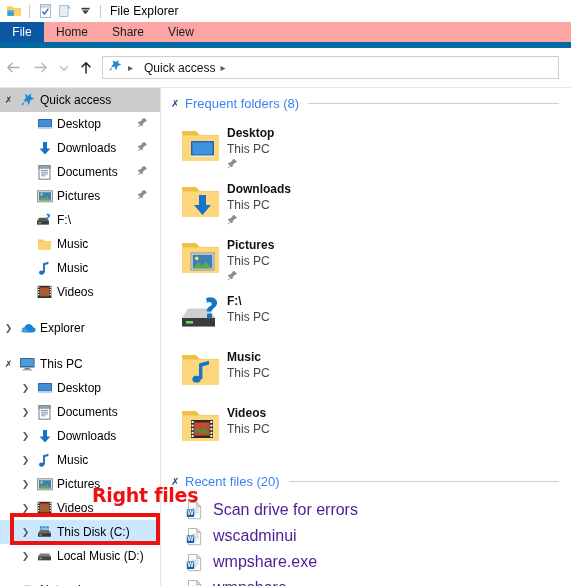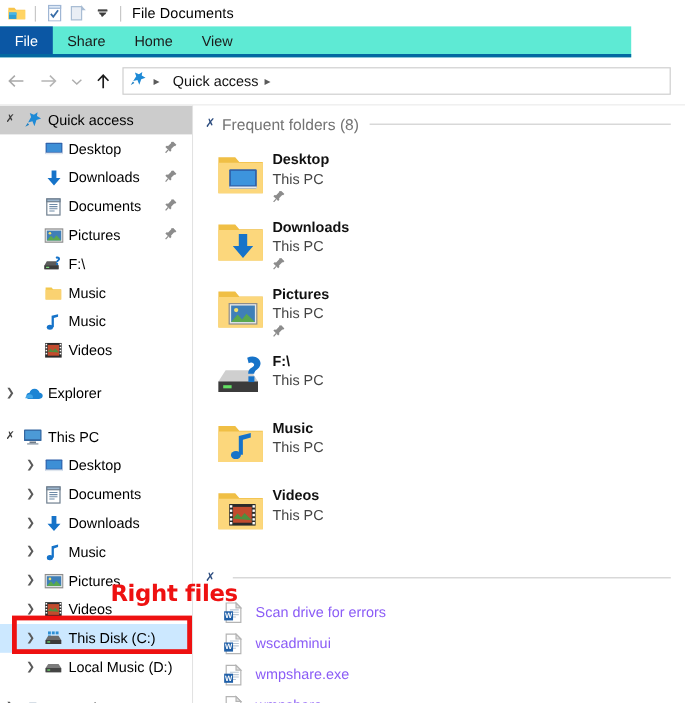--- a/index.html
+++ b/index.html
@@ -18,23 +18,23 @@
   .titlebar {
     position:absolute; left:0; top:0; width:571px; height:22px;
     background:#ffffff; display:flex; align-items:center; padding-left:4px;
   }
   .qat-ico { width:20px; height:18px; display:flex; align-items:center; justify-content:center; }
   .qat-sep { width:1px; height:13px; background:#c8c8c8; margin:0 5px; }
   .title-text { font-size:12px; color:#000; margin-left:4px; letter-spacing:0.1px; }
 
   
   .ribbon {
-    position:absolute; left:0; top:22px; width:526px; height:26px;
-    background:#5eead4; display:flex; align-items:stretch;
-    border-bottom:3px solid #0369a1;
+    position:absolute; left:0; top:22px; width:571px; height:26px;
+    background:#fca5a5; display:flex; align-items:stretch;
+    border-bottom:6px solid #0369a1;
   }
   .tab {
     display:flex; align-items:center; justify-content:center;
     font-size:12px; color:#1b1b1b; cursor:default; padding:0 2px;
   }
   .tab-file {
     width:44px; background:#0b57a4; color:#ffffff;
   }
   .tab-home { width:56px; }
   .tab-share { width:56px; }
@@ -89,40 +89,40 @@
   .pin { position:absolute; right:12px; top:5px; }
 
   .indent-1 { padding-left:0px; }
   .indent-2 { padding-left:17px; }
 
   
   .section-head {
     display:flex; align-items:center; height:22px; padding-left:10px; margin-top:4px;
   }
   .sec-chev { font-size:10px; color:#2b4b7e; width:14px; font-family:"DejaVu Sans", sans-serif; }
-  .sec-title { font-size:13px; color:#737373; white-space:nowrap; }
+  .sec-title { font-size:13px; color:#3b82f6; white-space:nowrap; }
   .sec-rule { flex:1; height:1px; background:#cfcfcf; margin-left:9px; margin-right:12px; }
 
   
   .ff-grid {
     position:relative; margin-top:6px; margin-left:14px;
     width:390px; display:flex; flex-wrap:wrap;
   }
   .ff-item { width:243px; height:56px; display:flex; align-items:flex-start; padding-top:2px; }
   .ff-ico { width:52px; min-width:52px; height:48px; display:flex; align-items:center; justify-content:center; }
   .ff-text { padding-top:4px; }
   .ff-name { font-size:12px; color:#111; font-weight:bold; line-height:15px; }
   .ff-sub { font-size:12px; color:#444; line-height:16px; }
   .ff-pin { margin-top:1px; }
 
   
   .rf-list { margin-top:5px; margin-left:14px; }
   .rf-row { height:26px; display:flex; align-items:center; }
   .rf-ico { width:38px; min-width:38px; display:flex; align-items:center; justify-content:center; }
-  .rf-name { font-size:12px; color:#8b5cf6; white-space:nowrap; }
+  .rf-name { font-size:16px; color:#4c1d95; white-space:nowrap; }
 
   
   .anno-box {
     position:absolute; left:10px; top:513px; width:150px; height:32px;
     border:4px solid #ee1111; pointer-events:none; z-index:40;
   }
   .anno-text {
     position:absolute; left:92px; top:484px; z-index:50;
     font-family:"DejaVu Sans", sans-serif;
     font-size:19px; font-weight:bold; color:#ee1111; letter-spacing:-0.3px;
@@ -159,27 +159,27 @@
     </div>
     <div class="qat-ico">
       <svg width="11" height="10" viewBox="0 0 11 10">
         <path d="M1.5 3h8M3 5.4h5M4.6 7.6l1-1.1" stroke="#3c3c3c" stroke-width="1.1" fill="none"></path>
         <path d="M2.6 5.2l2.9 3 2.9-3" fill="#3c3c3c" opacity="0"></path>
         <path d="M2.2 4.4h6.6L5.5 8z" fill="#3c3c3c"></path>
         <rect x="1.6" y="1.8" width="7.8" height="1.2" fill="#3c3c3c"></rect>
       </svg>
     </div>
     <div class="qat-sep"></div>
-    <div class="title-text">File Documents</div>
+    <div class="title-text">File Explorer</div>
   </div>
 
   <div class="ribbon">
     <div class="tab tab-file">File</div>
+    <div class="tab tab-home">Home</div>
     <div class="tab tab-share">Share</div>
-    <div class="tab tab-home">Home</div>
     <div class="tab tab-view">View</div>
   </div>
 
   <div class="addressbar">
     <div class="navbtn">
       <svg width="15" height="13" viewBox="0 0 15 13">
         <path d="M13.5 6.5H2M6.4 2L1.8 6.5 6.4 11" fill="none" stroke="#a9a9a9" stroke-width="1.3"></path>
       </svg>
     </div>
     <div class="navbtn">
@@ -637,20 +637,21 @@
         </span>
         <span class="ff-text">
           <span class="ff-name" style="display:block">Videos</span>
           <span class="ff-sub" style="display:block">This PC</span>
         </span>
       </div>
     </div>
 
     <div class="section-head" style="margin-top:14px">
       <span class="sec-chev">✗</span>
+      <span class="sec-title">Recent files (20)</span>
       <span class="sec-rule"></span>
     </div>
 
     <div class="rf-list">
 
       <div class="rf-row">
         <span class="rf-ico">
           <svg width="17" height="19" viewBox="0 0 17 19">
             <path d="M2.5 1.5h8.2l4 4v12.2h-12.2z" fill="#ffffff" stroke="#b4b4b4"></path>
             <path d="M10.7 1.5l4 4h-4z" fill="#e4e4e4" stroke="#b4b4b4"></path>

